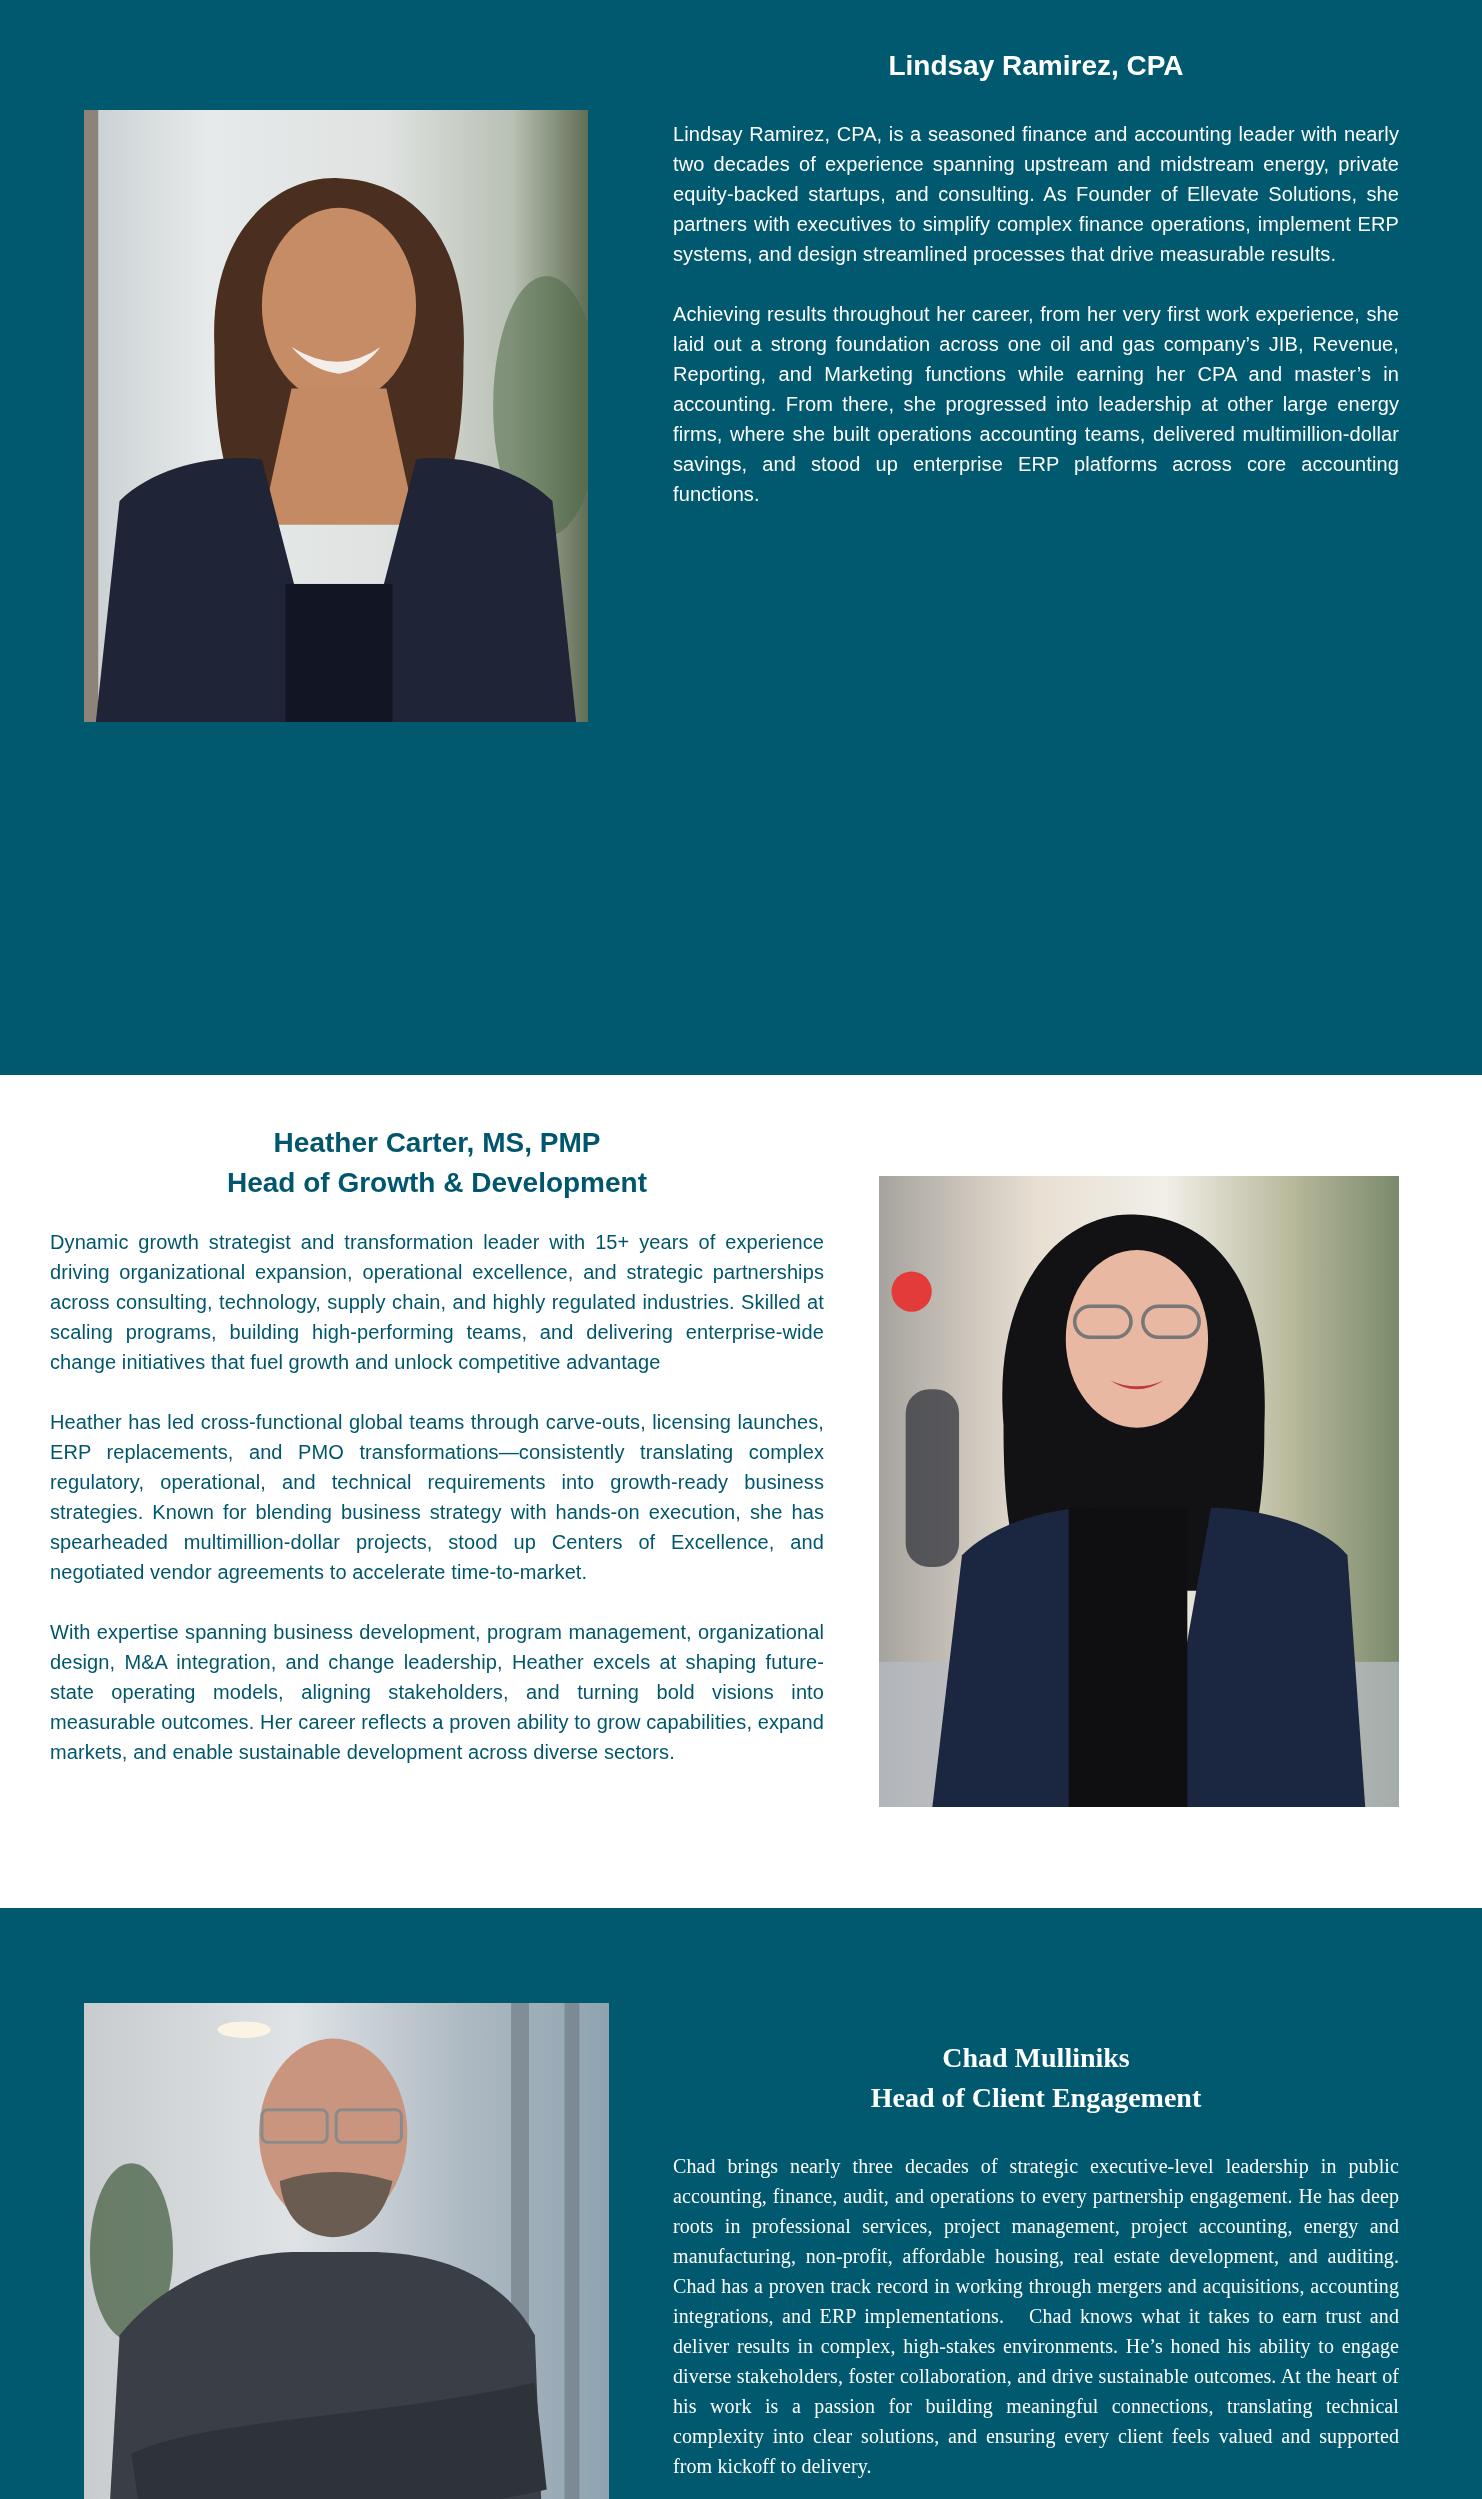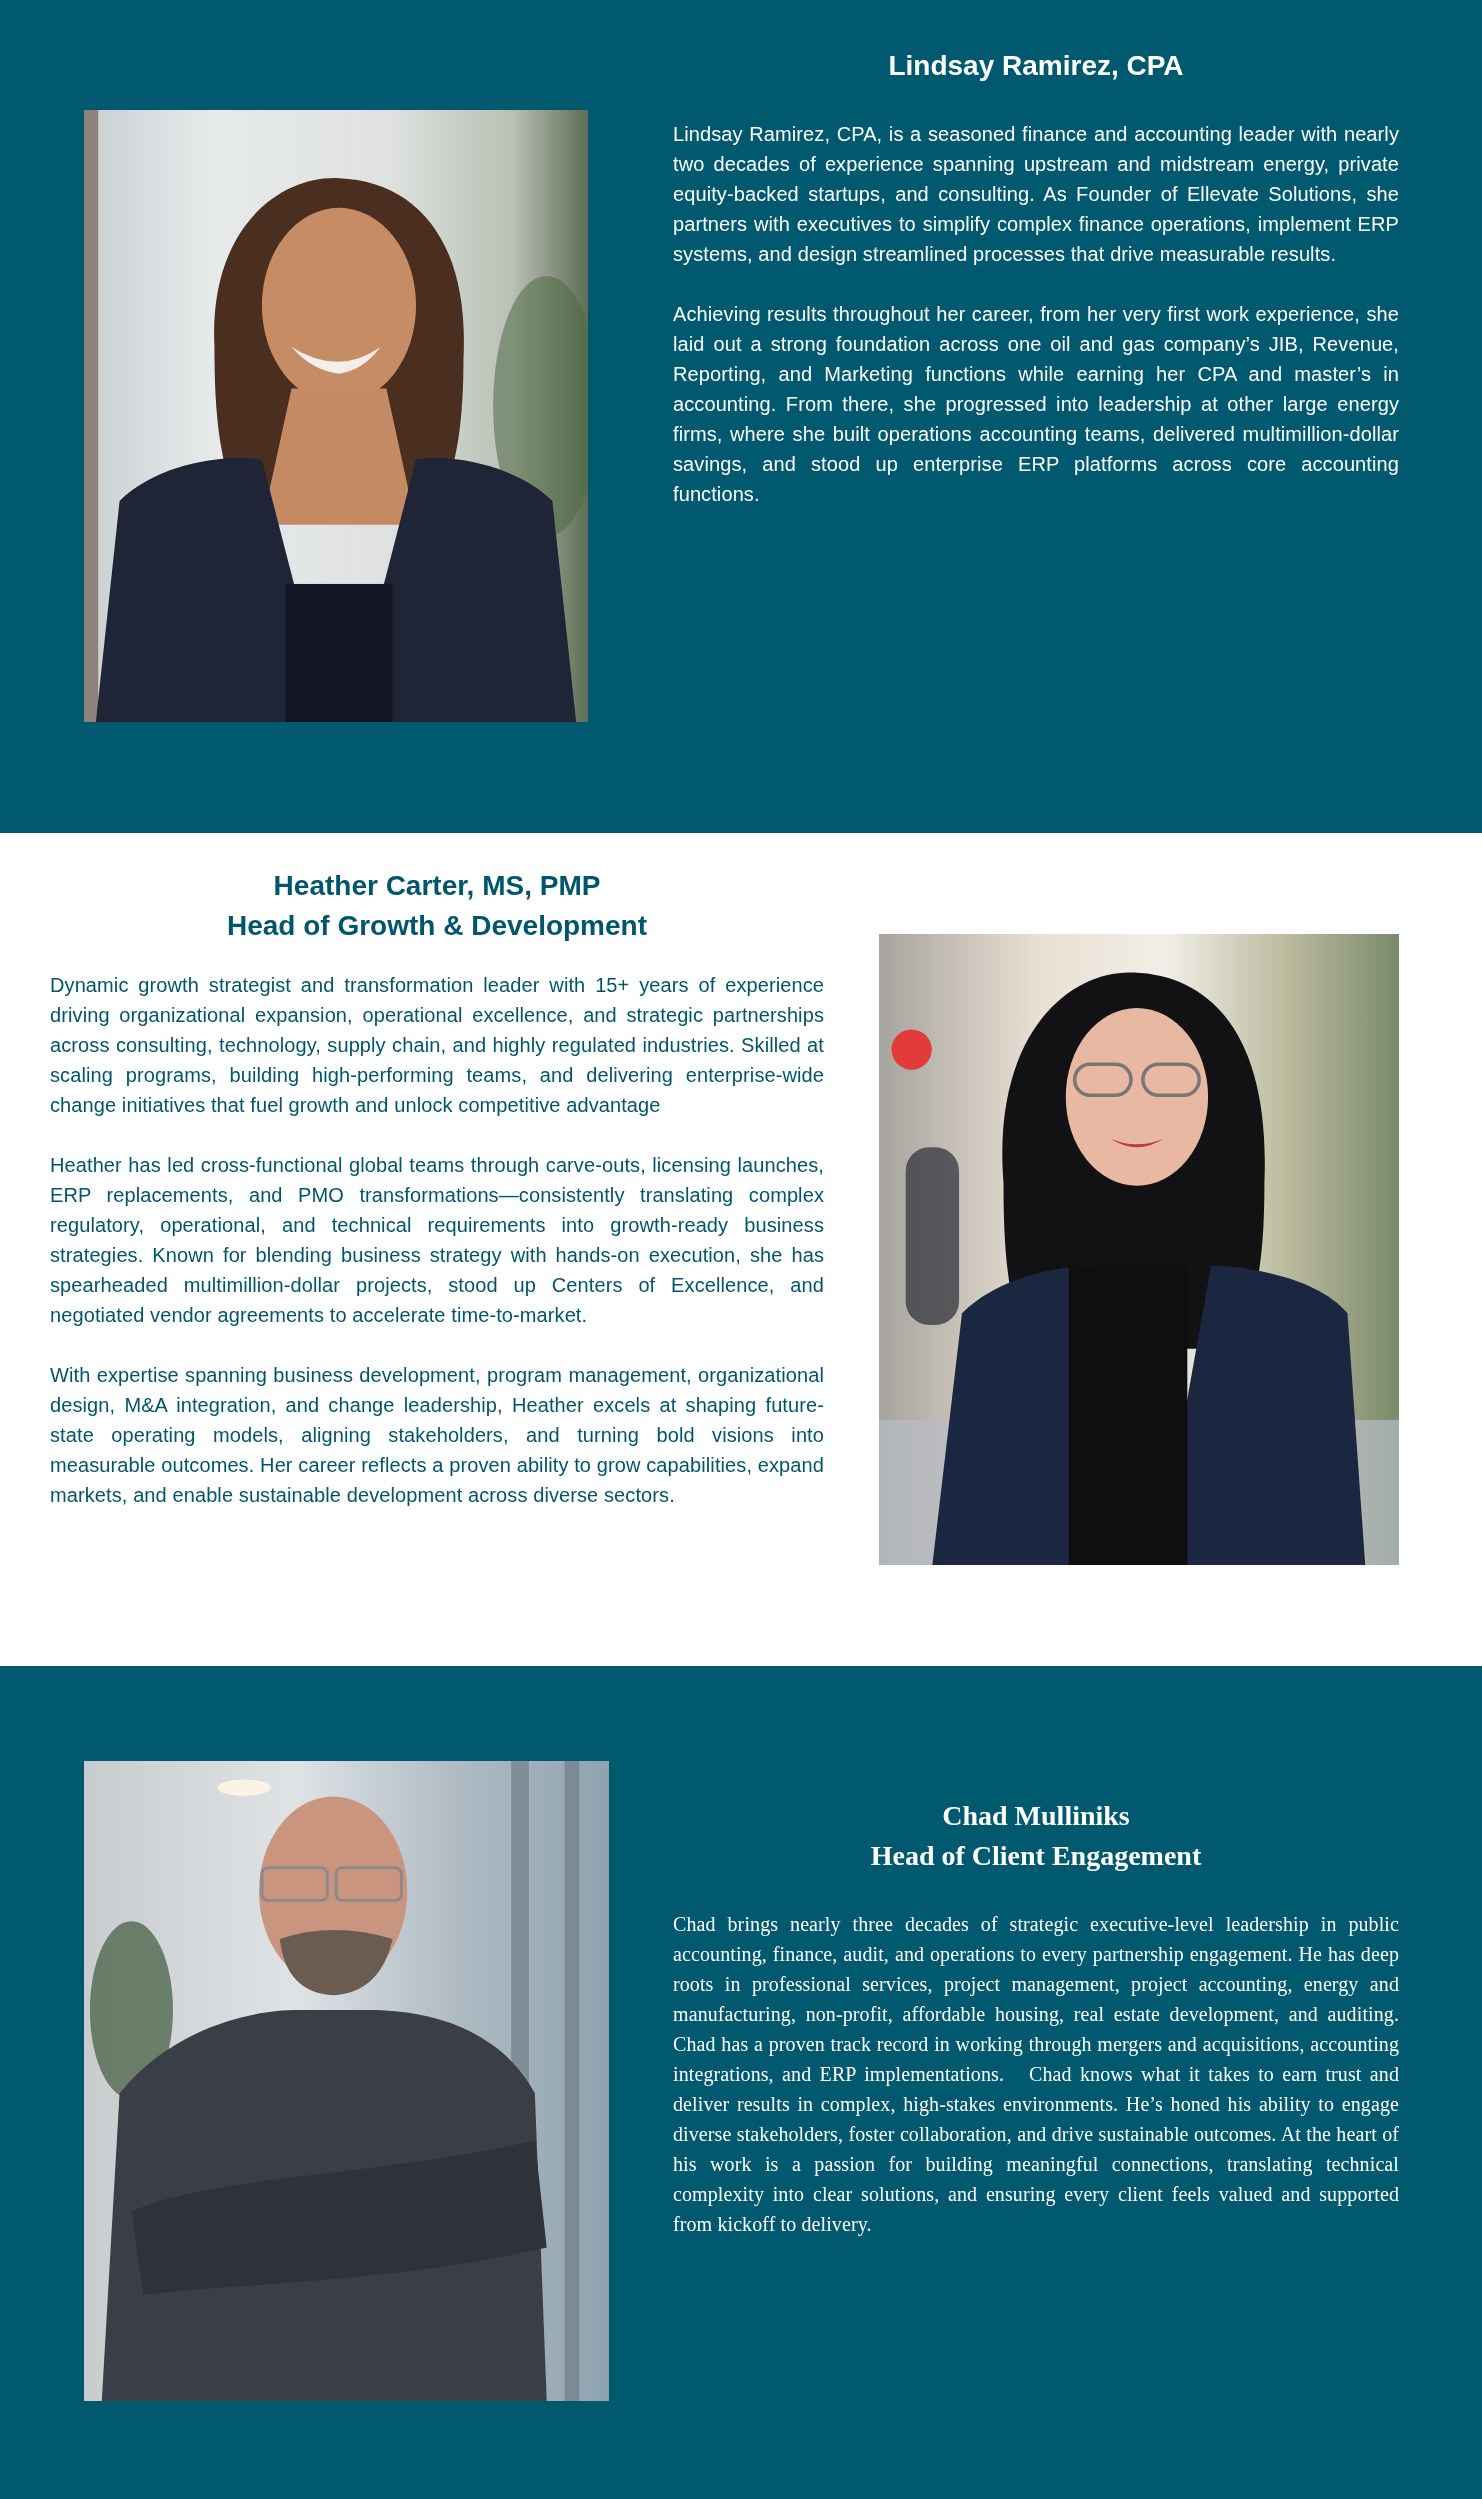--- a/index.html
+++ b/index.html
@@ -39,21 +39,21 @@
     font-size: 20px;
     line-height: 30px;
     text-align: justify;
     letter-spacing: 0.1px;
   }
   .bio p:last-child { margin-bottom: 0; }
 </style>
 </head>
 <body>
 
-<section class="section dark" style="height:833px;">
+<section class="section dark" style="height:1075px;">
   <div class="photo" style="left:84px; top:110px; width:504px; height:612px;" title="Portrait of Lindsay Ramirez">
     <svg viewBox="0 0 850 1033" preserveAspectRatio="none">
       <defs>
         <linearGradient id="bg1" x1="0" y1="0" x2="1" y2="0">
           <stop offset="0" stop-color="#c9cfd1"></stop>
           <stop offset="0.25" stop-color="#e6eaeb"></stop>
           <stop offset="0.6" stop-color="#dfe2e0"></stop>
           <stop offset="0.85" stop-color="#b9c0b4"></stop>
           <stop offset="1" stop-color="#5f6e55"></stop>
         </linearGradient>
@@ -80,21 +80,21 @@
       <span>Lindsay Ramirez, CPA</span>
     </h2>
     <div class="bio">
       <p>Lindsay Ramirez, CPA, is a seasoned finance and accounting leader with nearly two decades of experience spanning upstream and midstream energy, private equity-backed startups, and consulting. As Founder of Ellevate Solutions, she partners with executives to simplify complex finance operations, implement ERP systems, and design streamlined processes that drive measurable results.</p>
       <p>Achieving results throughout her career, from her very first work experience, she laid out a strong foundation across one oil and gas company’s JIB, Revenue, Reporting, and Marketing functions while earning her CPA and master’s in accounting. From there, she progressed into leadership at other large energy firms, where she built operations accounting teams, delivered multimillion-dollar savings, and stood up enterprise ERP platforms across core accounting functions.</p>
     </div>
   </div>
 </section>
 
 <section class="section light" style="height:833px;">
-  <div class="textcol" style="left:50px; top:33px; width:774px;">
+  <div class="textcol" style="left:50px; top:48px; width:774px;">
     <h2 class="heading" style="margin-bottom:24px;">
       <span>Heather Carter, MS, PMP</span>
       <span>Head of Growth &amp; Development</span>
     </h2>
     <div class="bio">
       <p>Dynamic growth strategist and transformation leader with 15+ years of experience driving organizational expansion, operational excellence, and strategic partnerships across consulting, technology, supply chain, and highly regulated industries. Skilled at scaling programs, building high-performing teams, and delivering enterprise-wide change initiatives that fuel growth and unlock competitive advantage</p>
       <p>Heather has led cross-functional global teams through carve-outs, licensing launches, ERP replacements, and PMO transformations—consistently translating complex regulatory, operational, and technical requirements into growth-ready business strategies. Known for blending business strategy with hands-on execution, she has spearheaded multimillion-dollar projects, stood up Centers of Excellence, and negotiated vendor agreements to accelerate time-to-market.</p>
       <p>With expertise spanning business development, program management, organizational design, M&amp;A integration, and change leadership, Heather excels at shaping future-state operating models, aligning stakeholders, and turning bold visions into measurable outcomes. Her career reflects a proven ability to grow capabilities, expand markets, and enable sustainable development across diverse sectors.</p>
     </div>
   </div>

